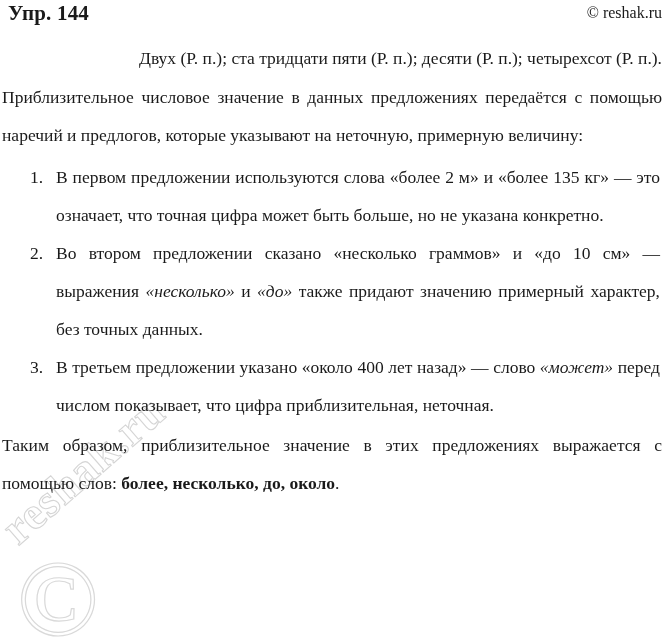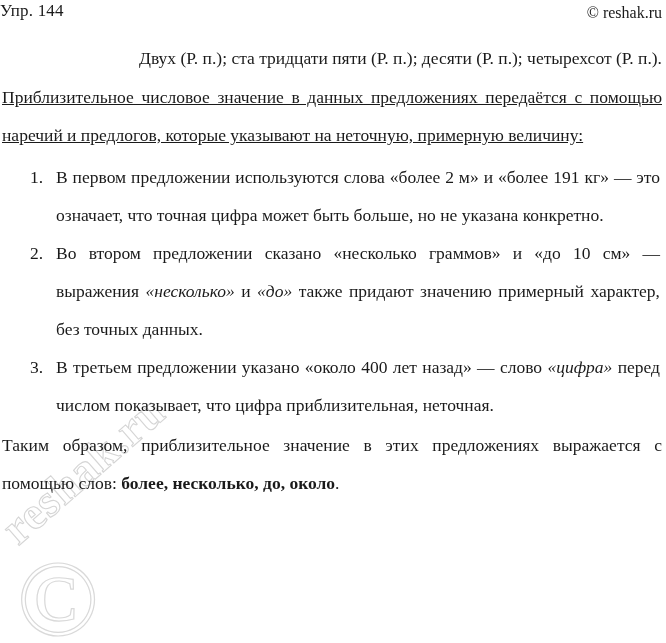--- a/index.html
+++ b/index.html
@@ -63,24 +63,24 @@
   }
 
   .header-row {
     position: relative;
     height: 30px;
     padding: 3px 4px 0 2px;
     box-sizing: border-box;
   }
   .exercise-title {
     position: absolute;
-    left: 0;
+    left: 8px;
     top: 1px;
-    font-size: 17px;
-    font-weight: normal;
+    font-size: 21px;
+    font-weight: bold;
     letter-spacing: 0.2px;
   }
   .site-credit {
     position: absolute;
     right: 4px;
     top: 4px;
     font-size: 16px;
     text-align: right;
   }
 
@@ -98,21 +98,20 @@
   p.answer-line {
     margin: 0;
     padding-top: 10px;
     font-size: 17.5px;
     line-height: 36px;
     text-align: right;
     white-space: nowrap;
   }
   p.intro {
     padding-top: 2px;
-    text-decoration: underline;
   }
   p.conclusion {
     padding-top: 2px;
   }
 
   ol.reason-list {
     margin: 0;
     padding: 4px 2px 0 0;
     list-style: none;
     counter-reset: reason;
@@ -157,21 +156,21 @@
     <div class="site-credit">© reshak.ru</div>
   </div>
 
   <div class="content">
 
     <p class="para answer-line">Двух (Р. п.); ста тридцати пяти (Р. п.); десяти (Р. п.); четырехсот (Р. п.).</p>
 
     <p class="para intro">Приблизительное числовое значение в данных предложениях передаётся с помощью наречий и предлогов, которые указывают на неточную, примерную величину:</p>
 
     <ol class="reason-list">
-      <li class="has-manual-marker" style="counter-increment: none;"><span style="position: absolute; left: 28px; top: 0px; line-height: 38px;">1.</span><span class="li-text">В первом предложении используются слова «более 2 м» и «более 191 кг» — это означает, что точная цифра может быть больше, но не указана конкретно.</span></li>
+      <li class="has-manual-marker" style="counter-increment: none;"><span style="position: absolute; left: 28px; top: 0px; line-height: 38px;">1.</span><span class="li-text">В первом предложении используются слова «более 2 м» и «более 135 кг» — это означает, что точная цифра может быть больше, но не указана конкретно.</span></li>
       <li class="has-manual-marker" style="counter-increment: none;"><span style="position: absolute; left: 28px; top: 0px; line-height: 38px;">2.</span><span class="li-text">Во втором предложении сказано «несколько граммов» и «до 10 см» — выражения <em class="term">«несколько»</em> и <em class="term">«до»</em> также придают значению примерный характер, без точных данных.</span></li>
-      <li class="has-manual-marker" style="counter-increment: none;"><span style="position: absolute; left: 28px; top: 0px; line-height: 38px;">3.</span><span class="li-text">В третьем предложении указано «около 400 лет назад» — слово <em class="term">«цифра»</em> перед числом показывает, что цифра приблизительная, неточная.</span></li>
+      <li class="has-manual-marker" style="counter-increment: none;"><span style="position: absolute; left: 28px; top: 0px; line-height: 38px;">3.</span><span class="li-text">В третьем предложении указано «около 400 лет назад» — слово <em class="term">«может»</em> перед числом показывает, что цифра приблизительная, неточная.</span></li>
     </ol>
 
     <p class="para conclusion">Таким образом, приблизительное значение в этих предложениях выражается с помощью слов: <strong class="kw">более, несколько, до, около</strong>.</p>
 
   </div>
 </div>
 
 </body></html>

